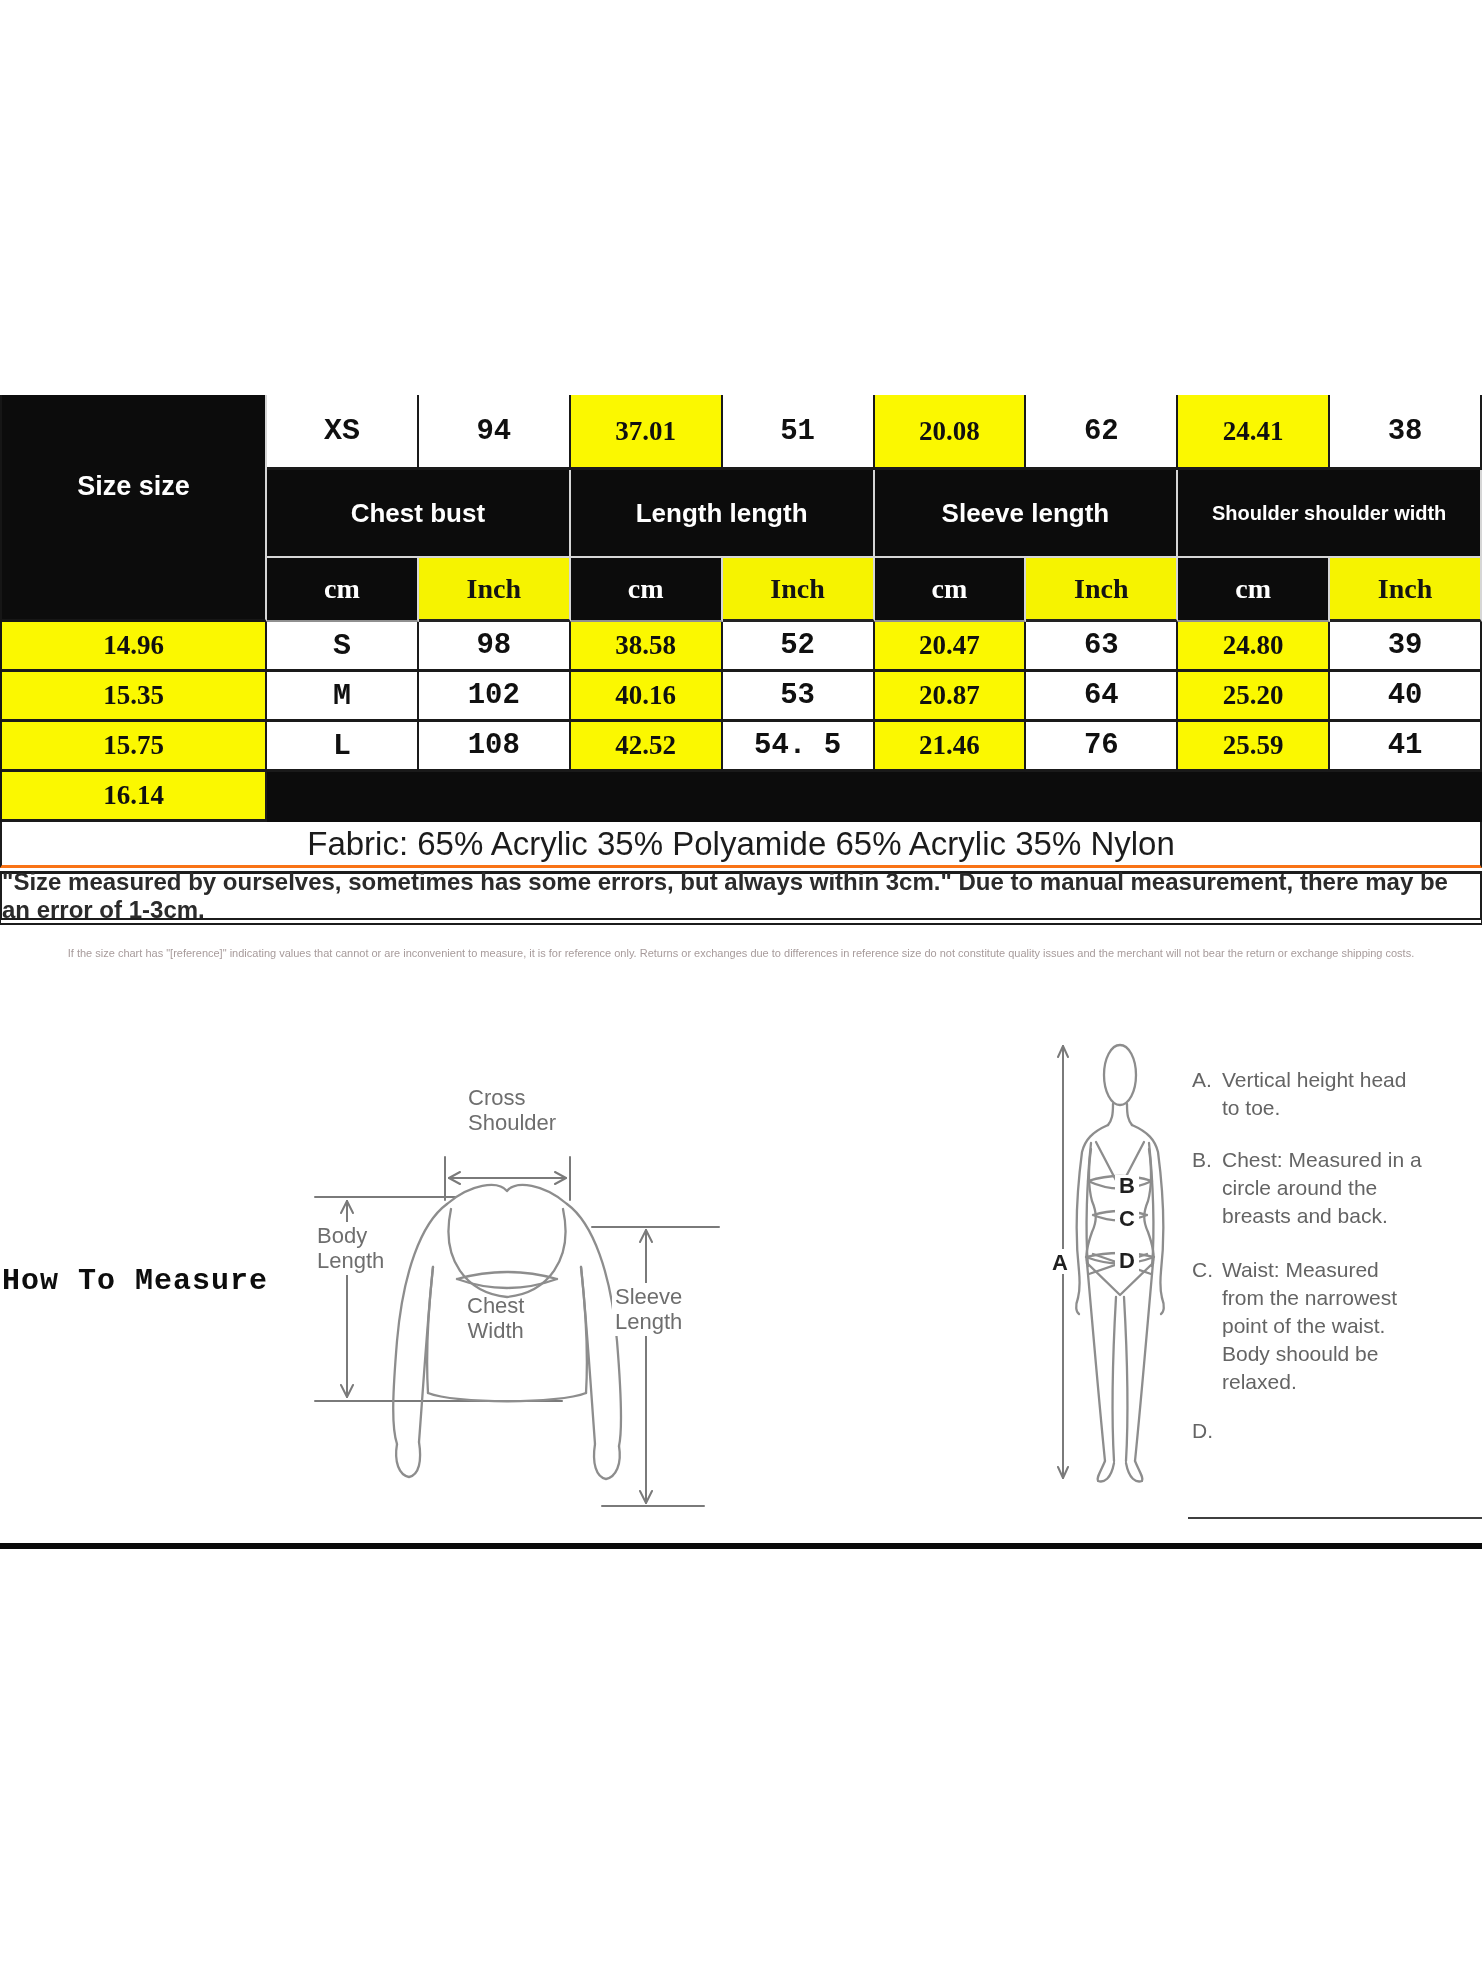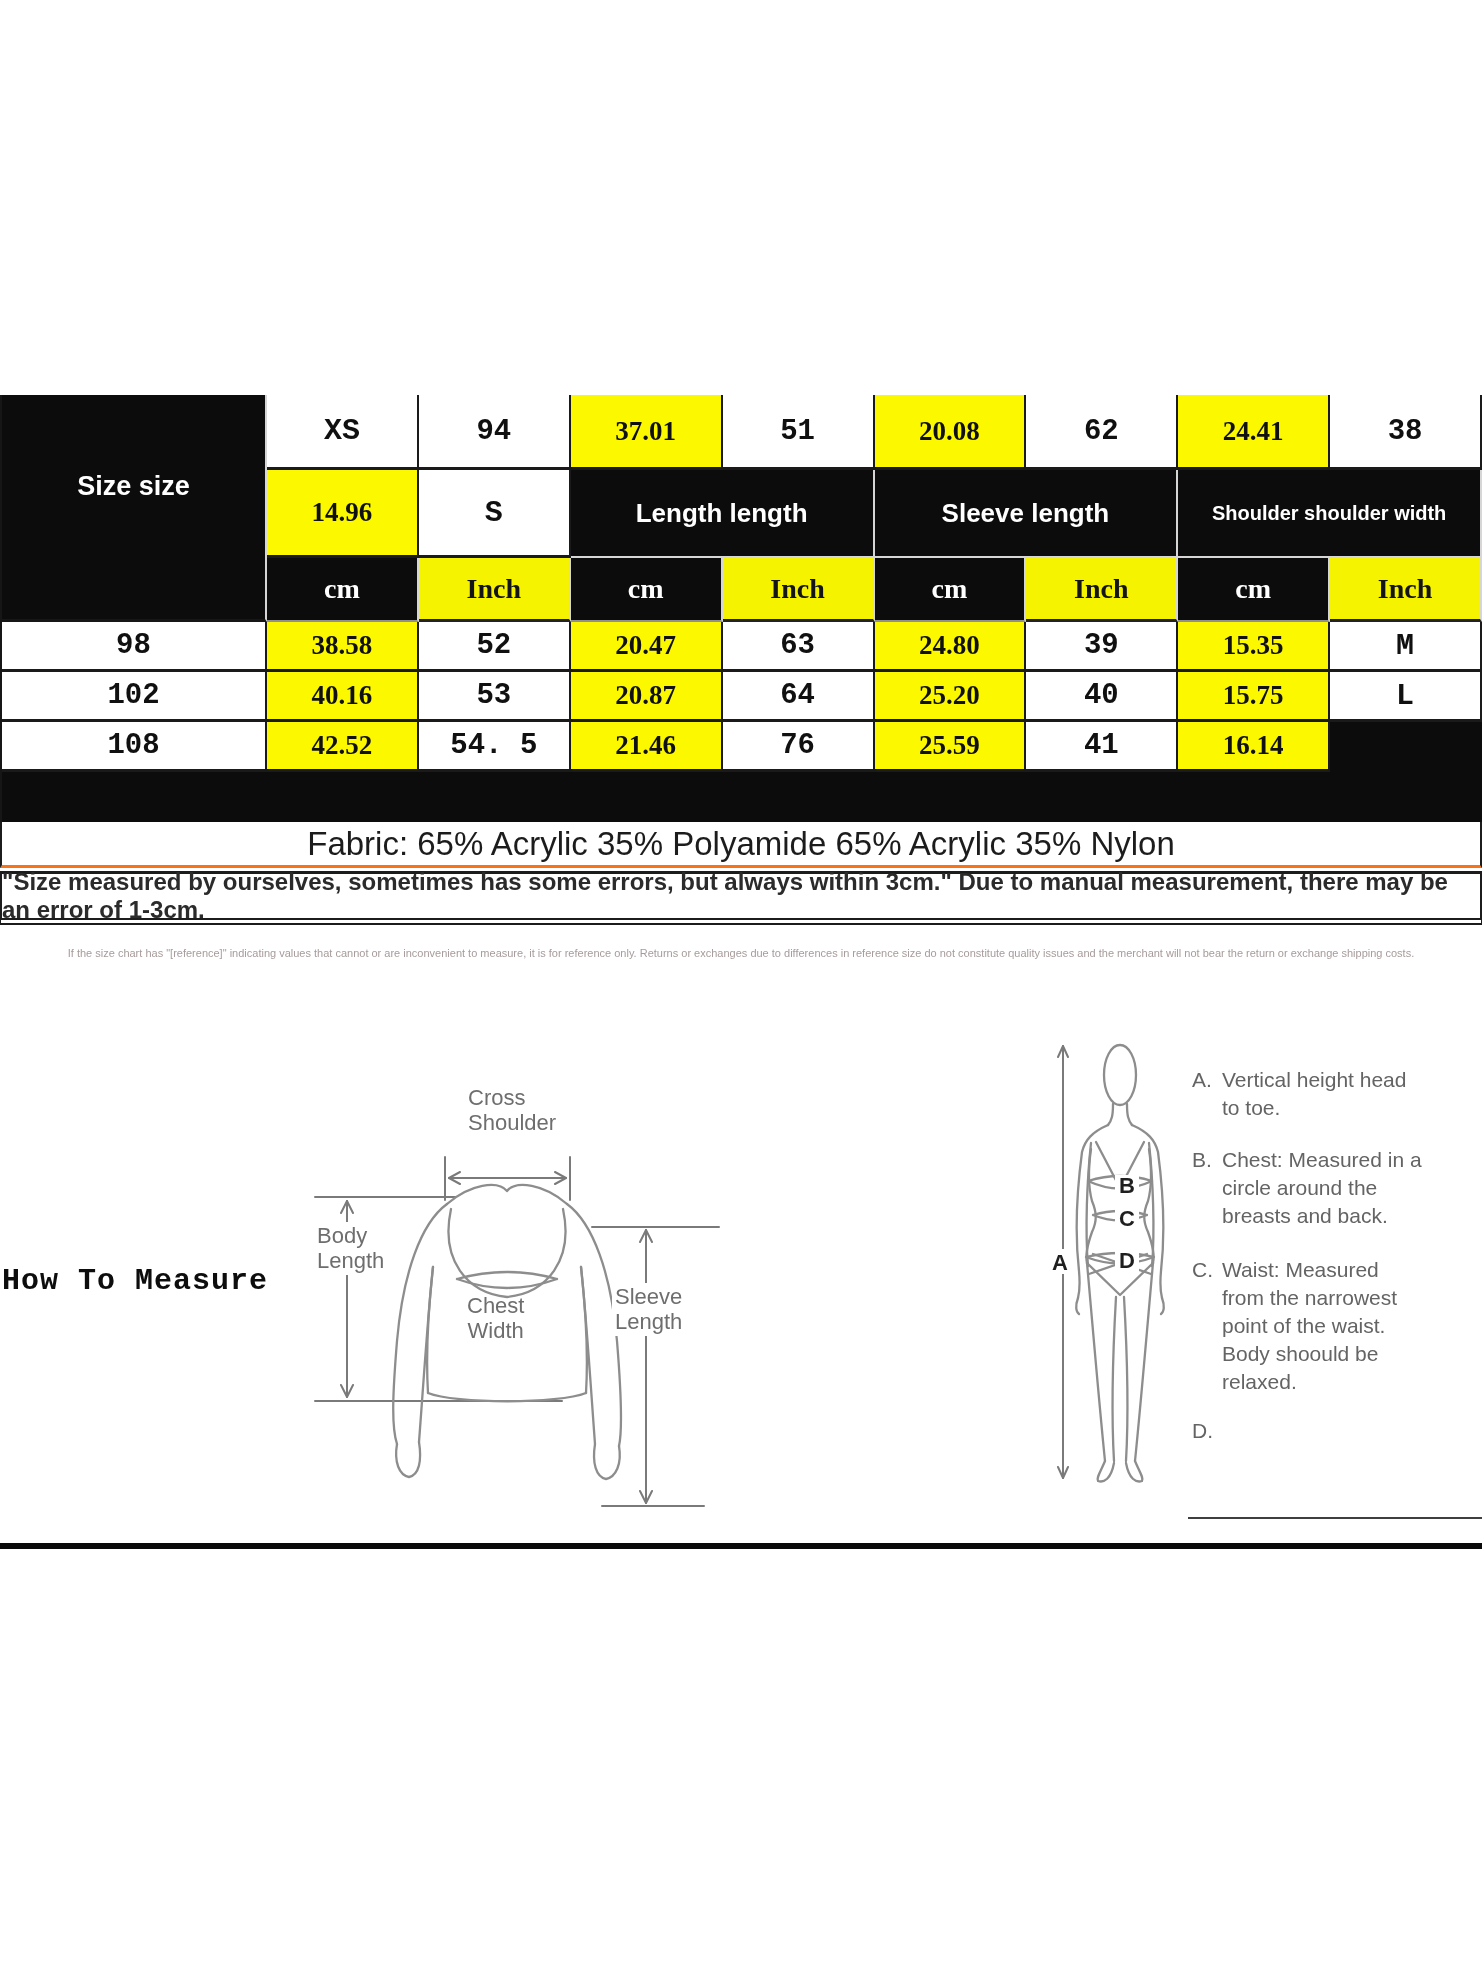--- a/index.html
+++ b/index.html
@@ -61,20 +61,21 @@
 </style>
 </head>
 <body>
 
 <div class="page">
 
   <div class="table-wrap">
     <div class="size-table">
       <div class="cell hdr size-head">Size size</div>
 
+      <div class="cell hdr grp g1">Chest bust</div>
       <div class="cell hdr grp g2">Length length</div>
       <div class="cell hdr grp g3">Sleeve length</div>
       <div class="cell hdr grp g4">Shoulder shoulder width</div>
 
       <div class="cell unit unit-cm">cm</div>
       <div class="cell unit unit-inch">Inch</div>
       <div class="cell unit unit-cm">cm</div>
       <div class="cell unit unit-inch">Inch</div>
       <div class="cell unit unit-cm">cm</div>
       <div class="cell unit unit-inch">Inch</div>

